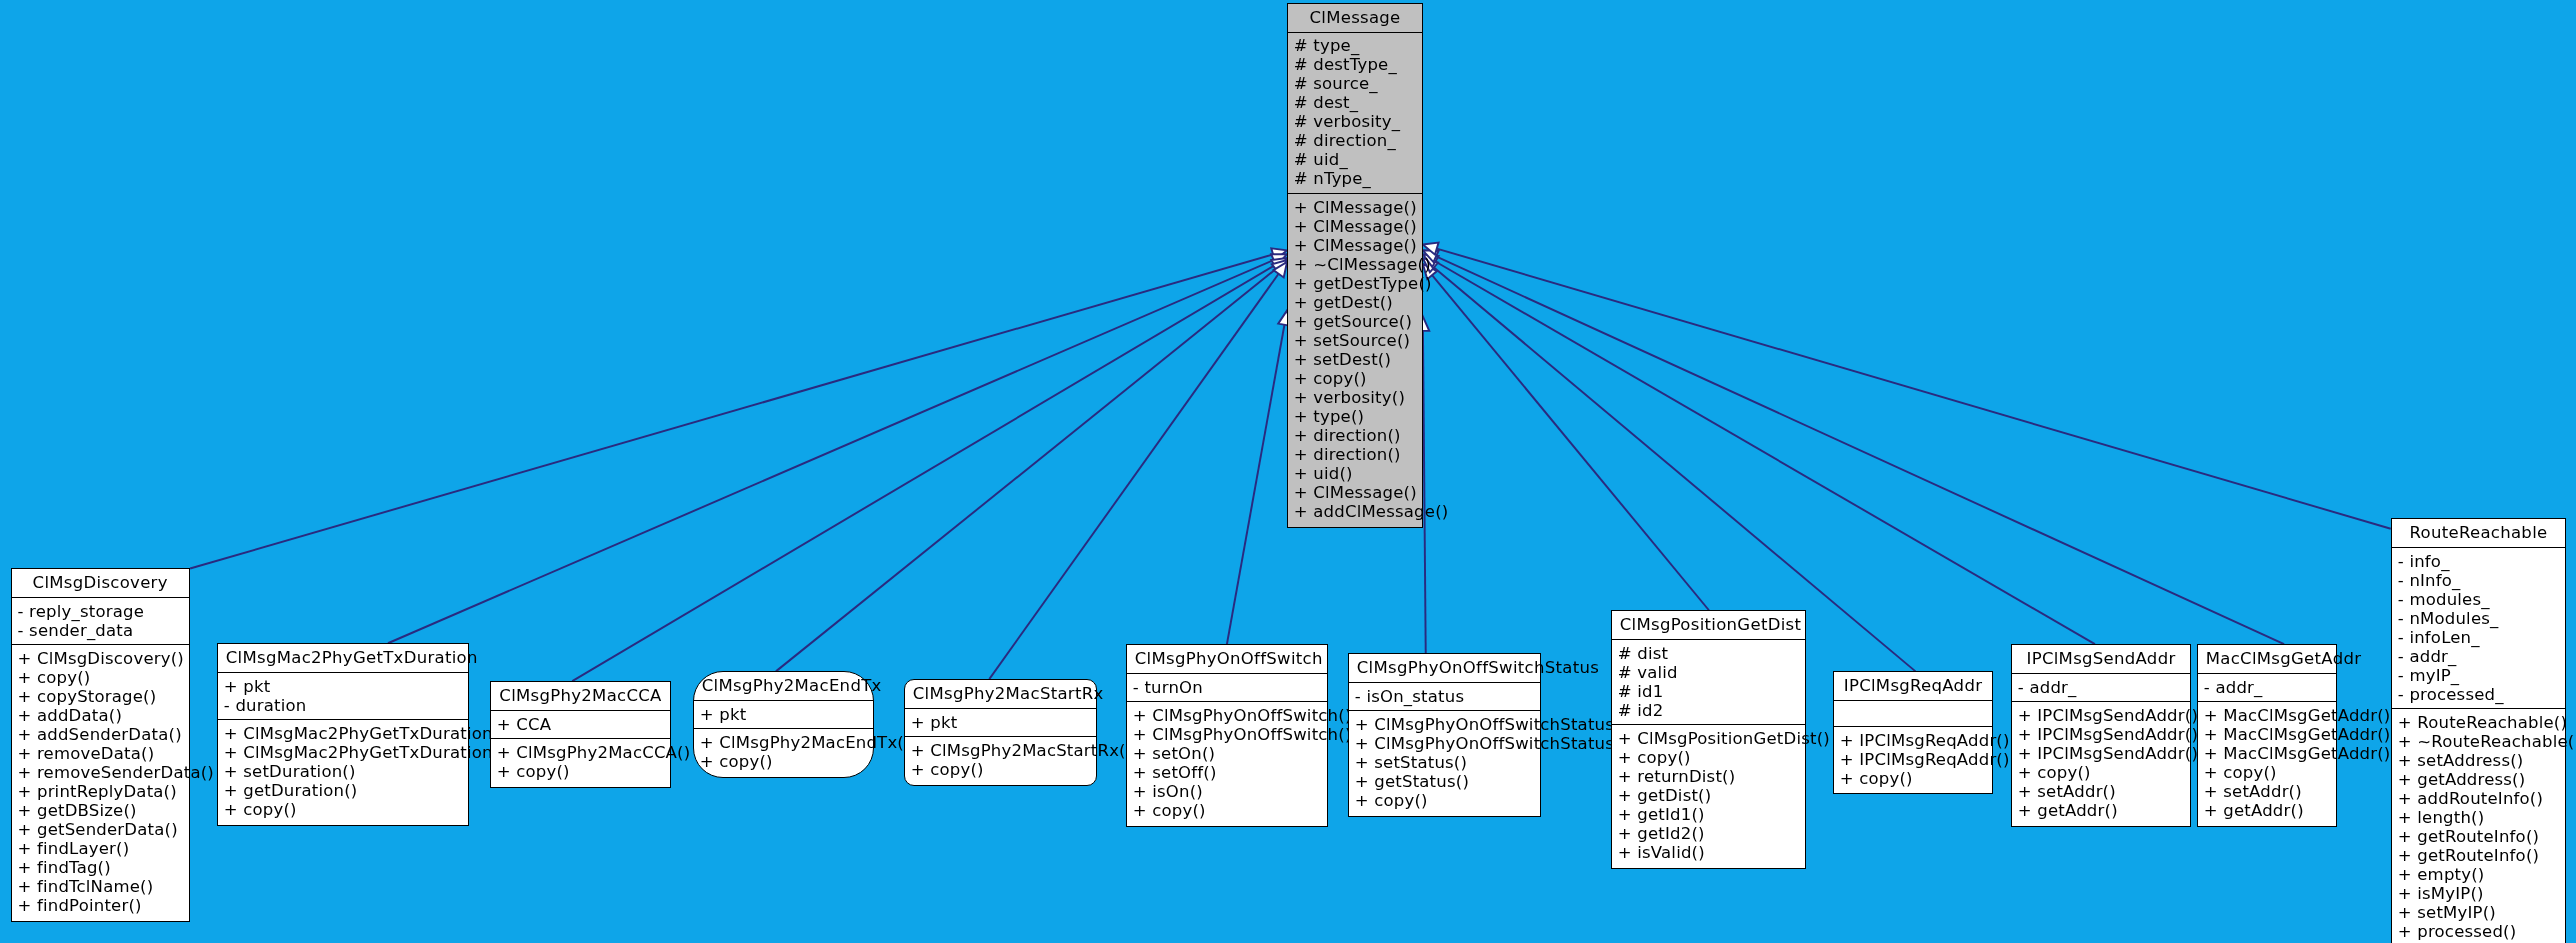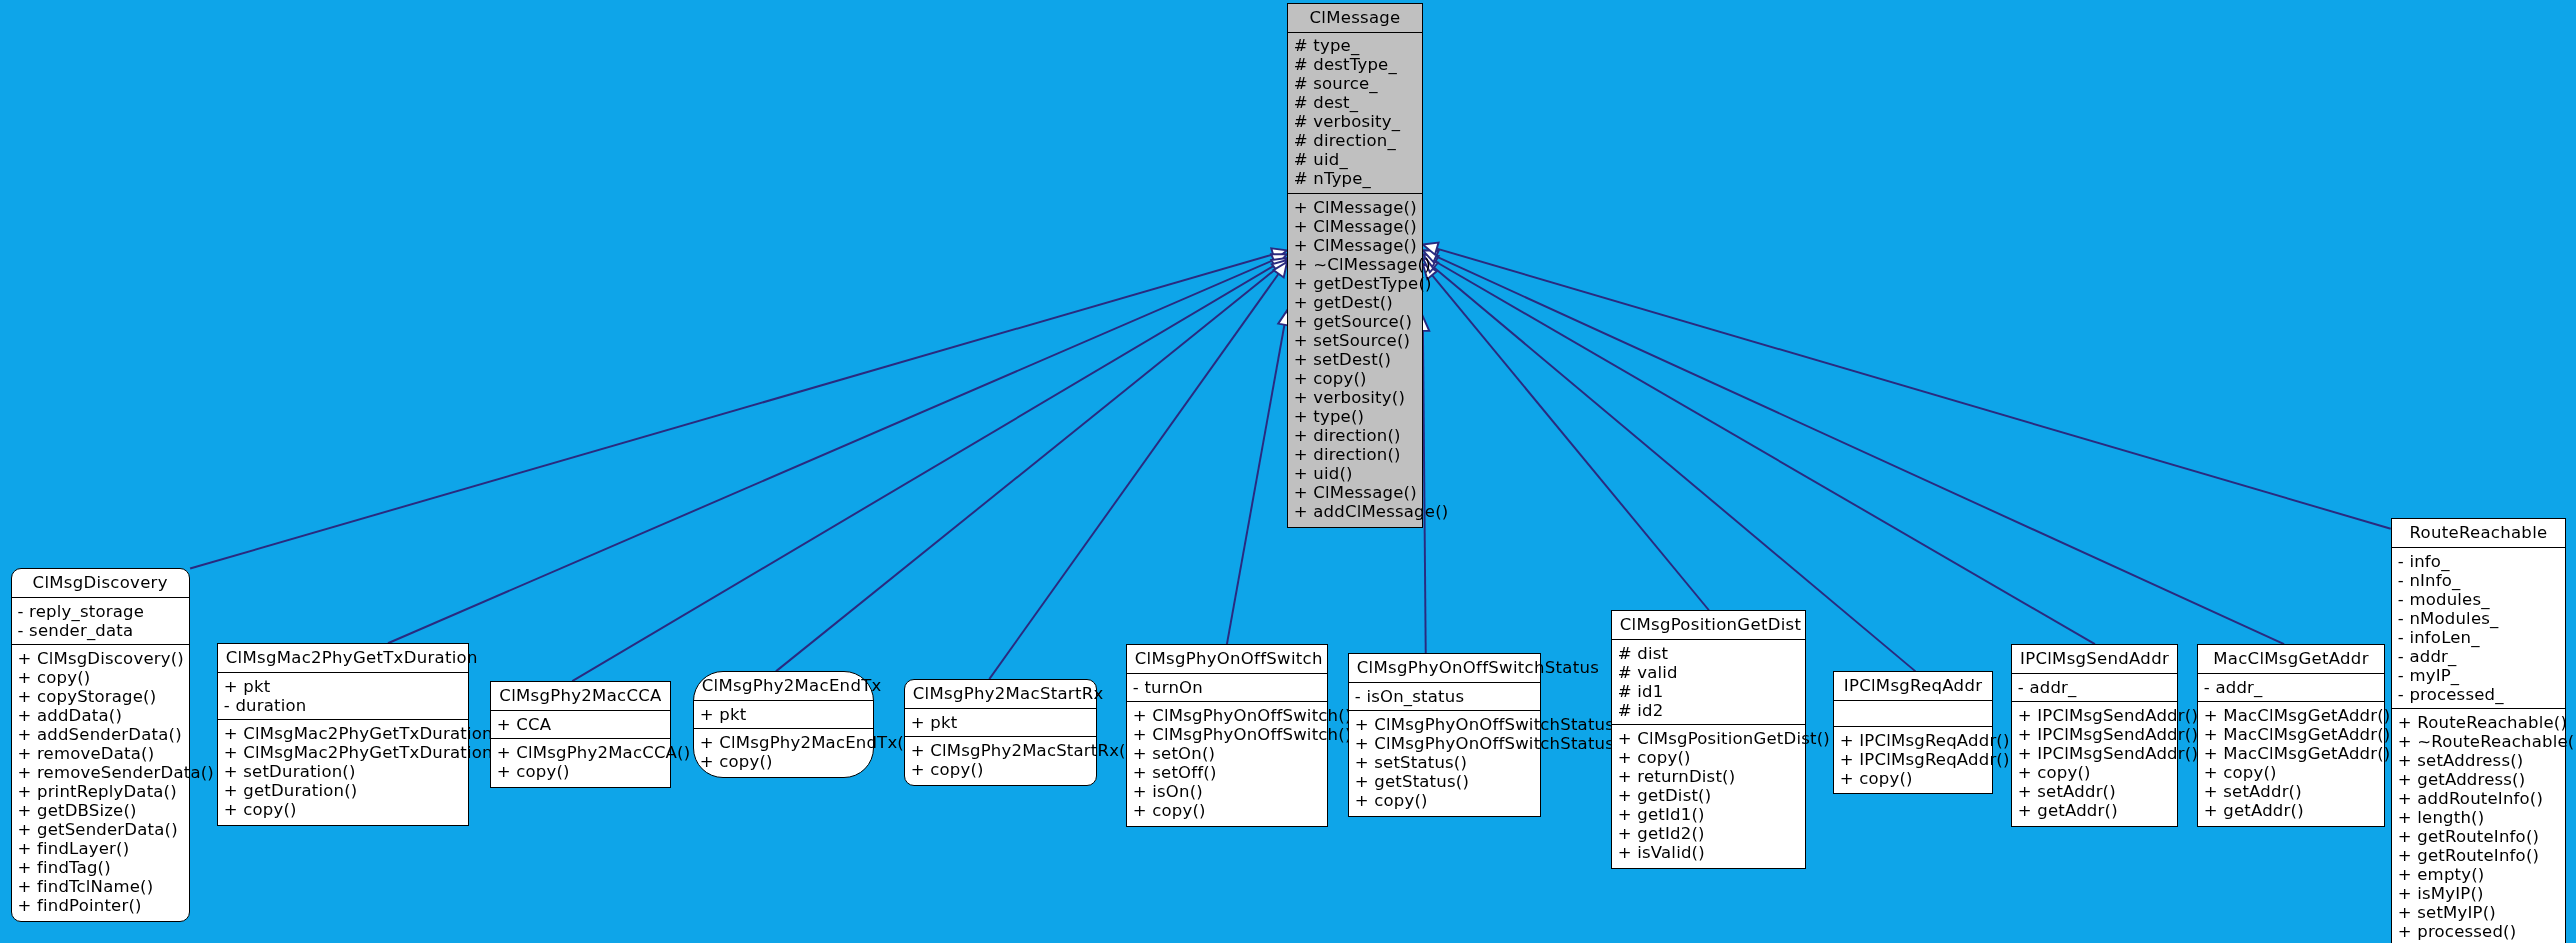--- a/index.html
+++ b/index.html
@@ -144,21 +144,21 @@
           <div class="uml-row">+ copy()</div>
           <div class="uml-row">+ verbosity()</div>
           <div class="uml-row">+ type()</div>
           <div class="uml-row">+ direction()</div>
           <div class="uml-row">+ direction()</div>
           <div class="uml-row">+ uid()</div>
           <div class="uml-row">+ ClMessage()</div>
           <div class="uml-row">+ addClMessage()</div>
         </div>
       </div>
-      <div class="uml-class" style="left: 10.7px; top: 568px; width: 179px; border-radius: 10px;">
+      <div class="uml-class" style="left: 10.7px; top: 568px; width: 179px;">
         <div class="uml-title">ClMsgDiscovery</div>
         <div class="uml-attrs">
           <div class="uml-row">- reply_storage</div>
           <div class="uml-row">- sender_data</div>
         </div>
         <div class="uml-ops">
           <div class="uml-row">+ ClMsgDiscovery()</div>
           <div class="uml-row">+ copy()</div>
           <div class="uml-row">+ copyStorage()</div>
           <div class="uml-row">+ addData()</div>
@@ -265,35 +265,35 @@
       </div>
       <div class="uml-class" style="left: 1833px; top: 671px; width: 160px;">
         <div class="uml-title">IPClMsgReqAddr</div>
         <div class="uml-attrs empty"></div>
         <div class="uml-ops">
           <div class="uml-row">+ IPClMsgReqAddr()</div>
           <div class="uml-row">+ IPClMsgReqAddr()</div>
           <div class="uml-row">+ copy()</div>
         </div>
       </div>
-      <div class="uml-class" style="left: 2011px; top: 644px; width: 167px;">
+      <div class="uml-class" style="left: 2011px; top: 644px; width: 180px;">
         <div class="uml-title">IPClMsgSendAddr</div>
         <div class="uml-attrs">
           <div class="uml-row">- addr_</div>
         </div>
         <div class="uml-ops">
           <div class="uml-row">+ IPClMsgSendAddr()</div>
           <div class="uml-row">+ IPClMsgSendAddr()</div>
           <div class="uml-row">+ IPClMsgSendAddr()</div>
           <div class="uml-row">+ copy()</div>
           <div class="uml-row">+ setAddr()</div>
           <div class="uml-row">+ getAddr()</div>
         </div>
       </div>
-      <div class="uml-class" style="left: 2197px; top: 644px; width: 188px;">
+      <div class="uml-class" style="left: 2197px; top: 644px; width: 140px;">
         <div class="uml-title">MacClMsgGetAddr</div>
         <div class="uml-attrs">
           <div class="uml-row">- addr_</div>
         </div>
         <div class="uml-ops">
           <div class="uml-row">+ MacClMsgGetAddr()</div>
           <div class="uml-row">+ MacClMsgGetAddr()</div>
           <div class="uml-row">+ MacClMsgGetAddr()</div>
           <div class="uml-row">+ copy()</div>
           <div class="uml-row">+ setAddr()</div>

